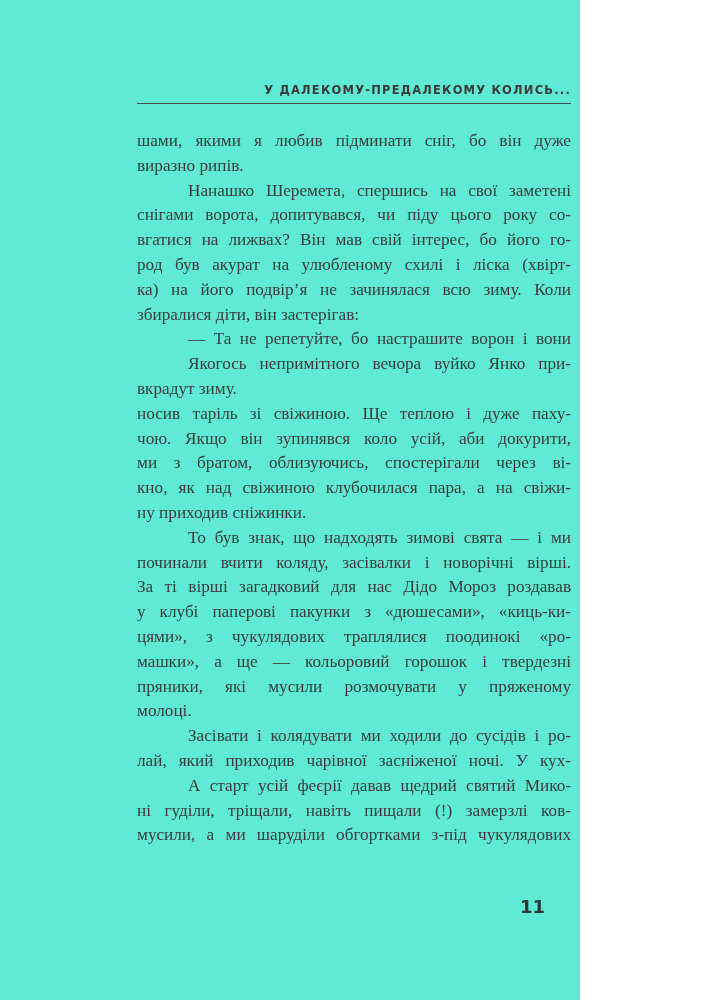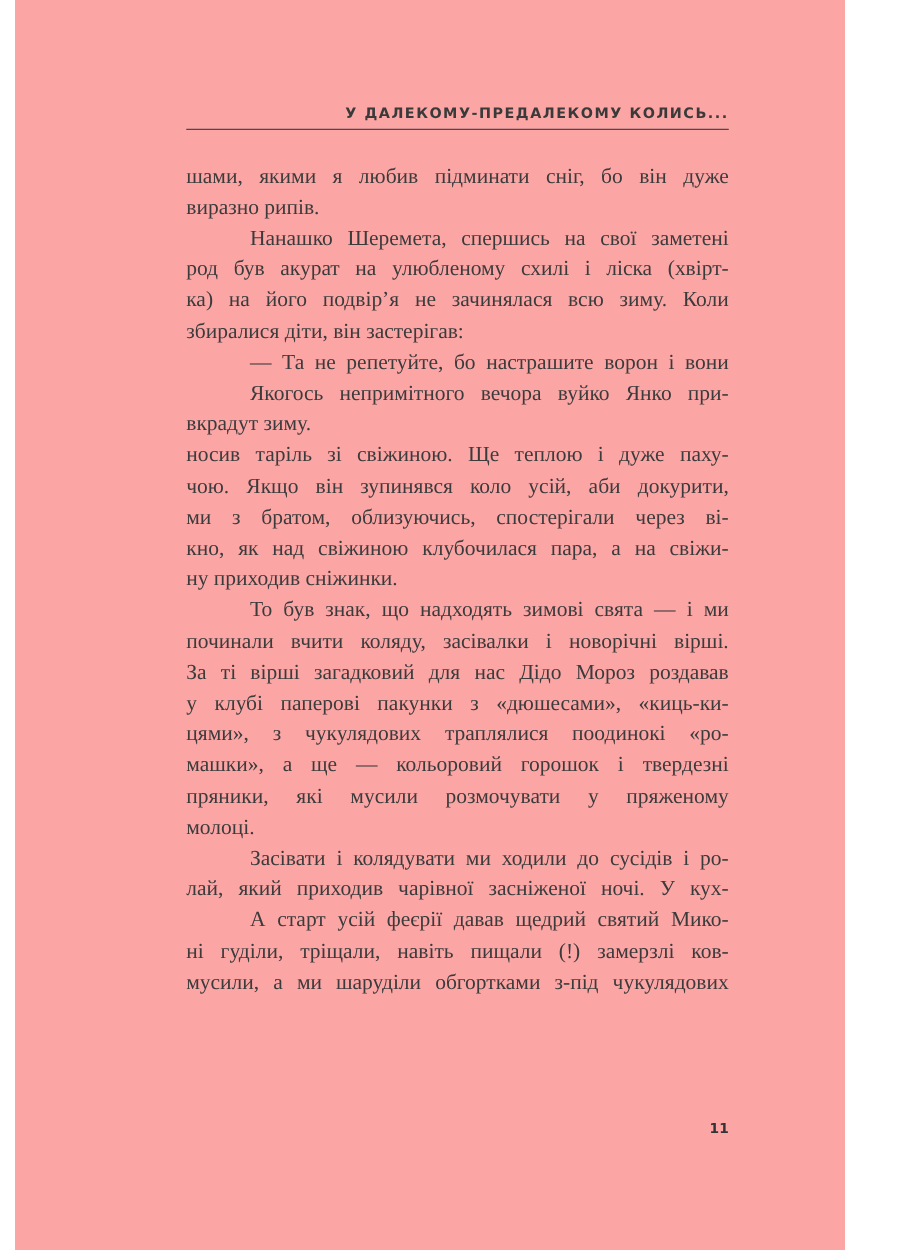--- a/index.html
+++ b/index.html
@@ -1,49 +1,51 @@
 <!DOCTYPE html>
 <html><head>
 <meta charset="utf-8">
 <style>
   html, body { margin:0; padding:0; background:#ffffff; }
   body { width:728px; height:1000px; position:relative; overflow:hidden; }
-  .page { position:absolute; left:12px; top:0; width:664px; height:1000px; background:#fca5a5; }
+  .page { position:absolute; left:0; top:0; width:580px; height:1000px; background:#5eead4; }
   .running-head {
     position:absolute; left:137px; width:434px; top:83px;
     text-align:right;
     font-family:"DejaVu Sans", sans-serif;
     font-weight:bold; font-size:11.5px; letter-spacing:1.2px;
     color:#3a3a3a; text-transform:uppercase;
   }
   .rule { position:absolute; left:137px; top:103px; width:434px; height:1px; background:#4a4a4a; }
   .body-text {
     position:absolute; left:137px; top:130px; width:434px;
     font-family:Liberation Serif, serif;
     font-size:17.2px; line-height:22px;
     color:#3b3b3b;
   }
   .line { white-space:nowrap; display:block; height:24.8px; }
   .line.justify { text-align:justify; text-align-last:justify; white-space:normal; }
   .line.indent { padding-left:51px; }
   .page-number {
-    position:absolute; left:520px; width:51px; top:896px; text-align:right;
-    font-family:"DejaVu Sans", sans-serif; font-weight:bold; font-size:11px; color:#333;
+    position:absolute; left:520px; width:51px; top:896px; text-align:left;
+    font-family:"DejaVu Sans", sans-serif; font-weight:bold; font-size:18px; color:#333;
   }
 </style>
 </head>
 <body>
 
 <div class="page">
   <div class="running-head">У далекому-предалекому колись...</div>
   <div class="rule"></div>
   <div class="body-text" id="body-text">
       <span class="line justify">шами, якими я любив підминати сніг, бо він дуже</span>
       <span class="line">виразно рипів.</span>
       <span class="line justify indent">Нанашко Шеремета, спершись на свої заметені</span>
+      <span class="line justify">снігами ворота, допитувався, чи піду цього року со-</span>
+      <span class="line justify">вгатися на лижвах? Він мав свій інтерес, бо його го-</span>
       <span class="line justify">род був акурат на улюбленому схилі і ліска (хвірт-</span>
       <span class="line justify">ка) на його подвір’я не зачинялася всю зиму. Коли</span>
       <span class="line">збиралися діти, він застерігав:</span>
       <span class="line justify indent">— Та не репетуйте, бо настрашите ворон і вони</span>
       <span class="line justify indent">Якогось непримітного вечора вуйко Янко при-</span>
       <span class="line">вкрадут зиму.</span>
       <span class="line justify">носив таріль зі свіжиною. Ще теплою і дуже паху-</span>
       <span class="line justify">чою. Якщо він зупинявся коло усій, аби докурити,</span>
       <span class="line justify">ми з братом, облизуючись, спостерігали через ві-</span>
       <span class="line justify">кно, як над свіжиною клубочилася пара, а на свіжи-</span>

